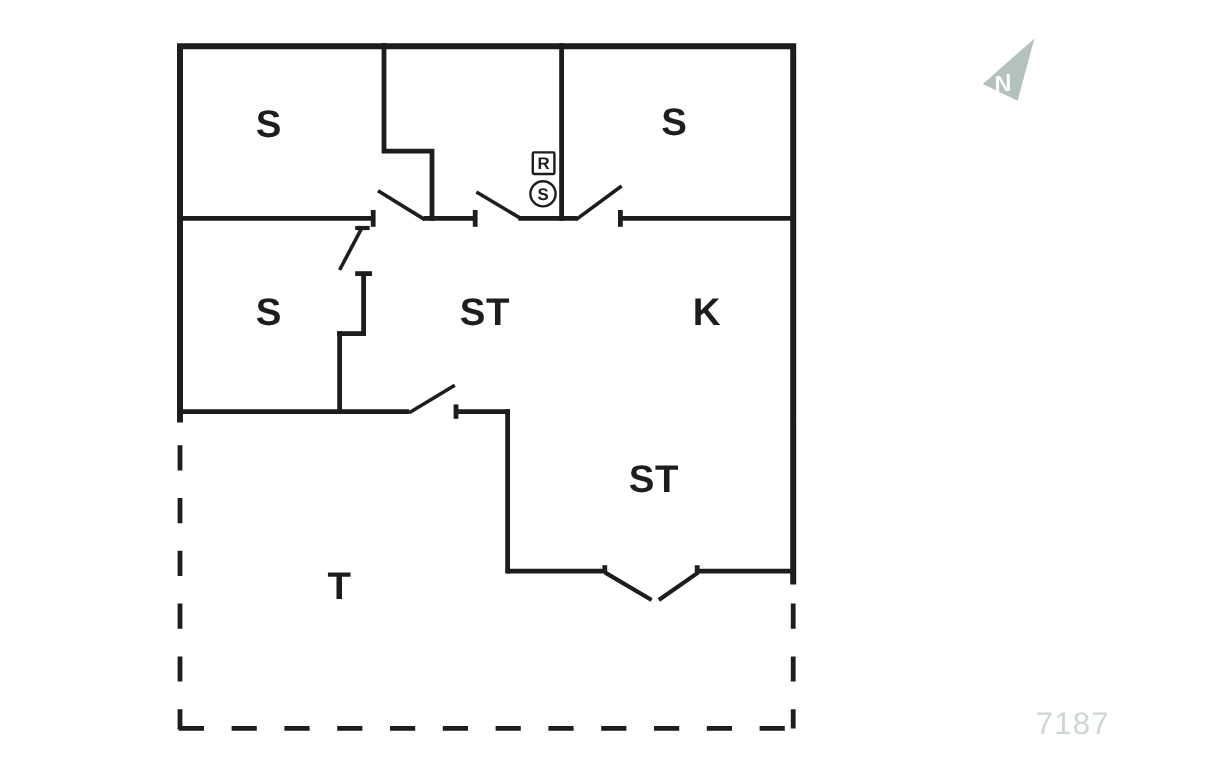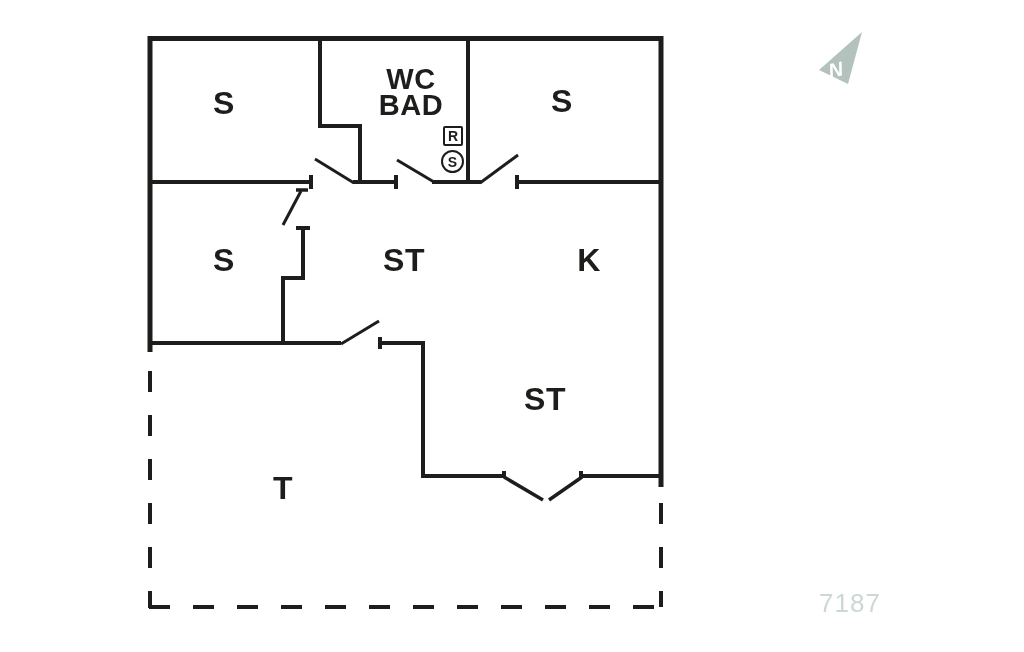--- a/index.html
+++ b/index.html
@@ -34,21 +34,21 @@
     position:absolute;
     box-sizing:border-box;
     border:2.5px solid #1d1d1b;
     background:#ffffff;
     display:flex;align-items:center;justify-content:center;
     font-size:14px;font-weight:600;color:#1d1d1b;
   }
   .sym-r{left:443px;top:126px;width:20px;height:20px;border-radius:2px;}
   .sym-s{left:441px;top:150px;width:23px;height:23px;border-radius:50%;}
   .plan-number{
-    position:absolute;left:850px;top:603px;
+    position:absolute;left:894px;top:603px;
     transform:translate(-50%,-50%);
     font-size:26px;letter-spacing:1px;
     color:#ccd8d4;
   }
 </style>
 </head>
 <body>
 
 <div class="stage">
 
@@ -100,22 +100,20 @@
       <path d="M661 503 L661 607" stroke-width="4" stroke-dasharray="21 23"></path>
     </g>
 
     <g>
       <polygon points="862,32 819,70 848,84" fill="#b4c2be"></polygon>
       <text x="828" y="76" font-size="20" font-style="italic" font-weight="600" fill="#ffffff" font-family="Liberation Sans, sans-serif" transform="rotate(-12 838 68)">N</text>
     </g>
   </svg>
 
   <div class="room-label lbl-bed1">S</div>
-  <div class="room-label lbl-wc">WC
-BAD</div>
   <div class="room-label lbl-bed2">S</div>
   <div class="room-label lbl-bed3">S</div>
   <div class="room-label lbl-hall">ST</div>
   <div class="room-label lbl-kitchen">K</div>
   <div class="room-label lbl-living">ST</div>
   <div class="room-label lbl-terrace">T</div>
 
   <div class="sym sym-r">
     <span>R</span>
   </div>

